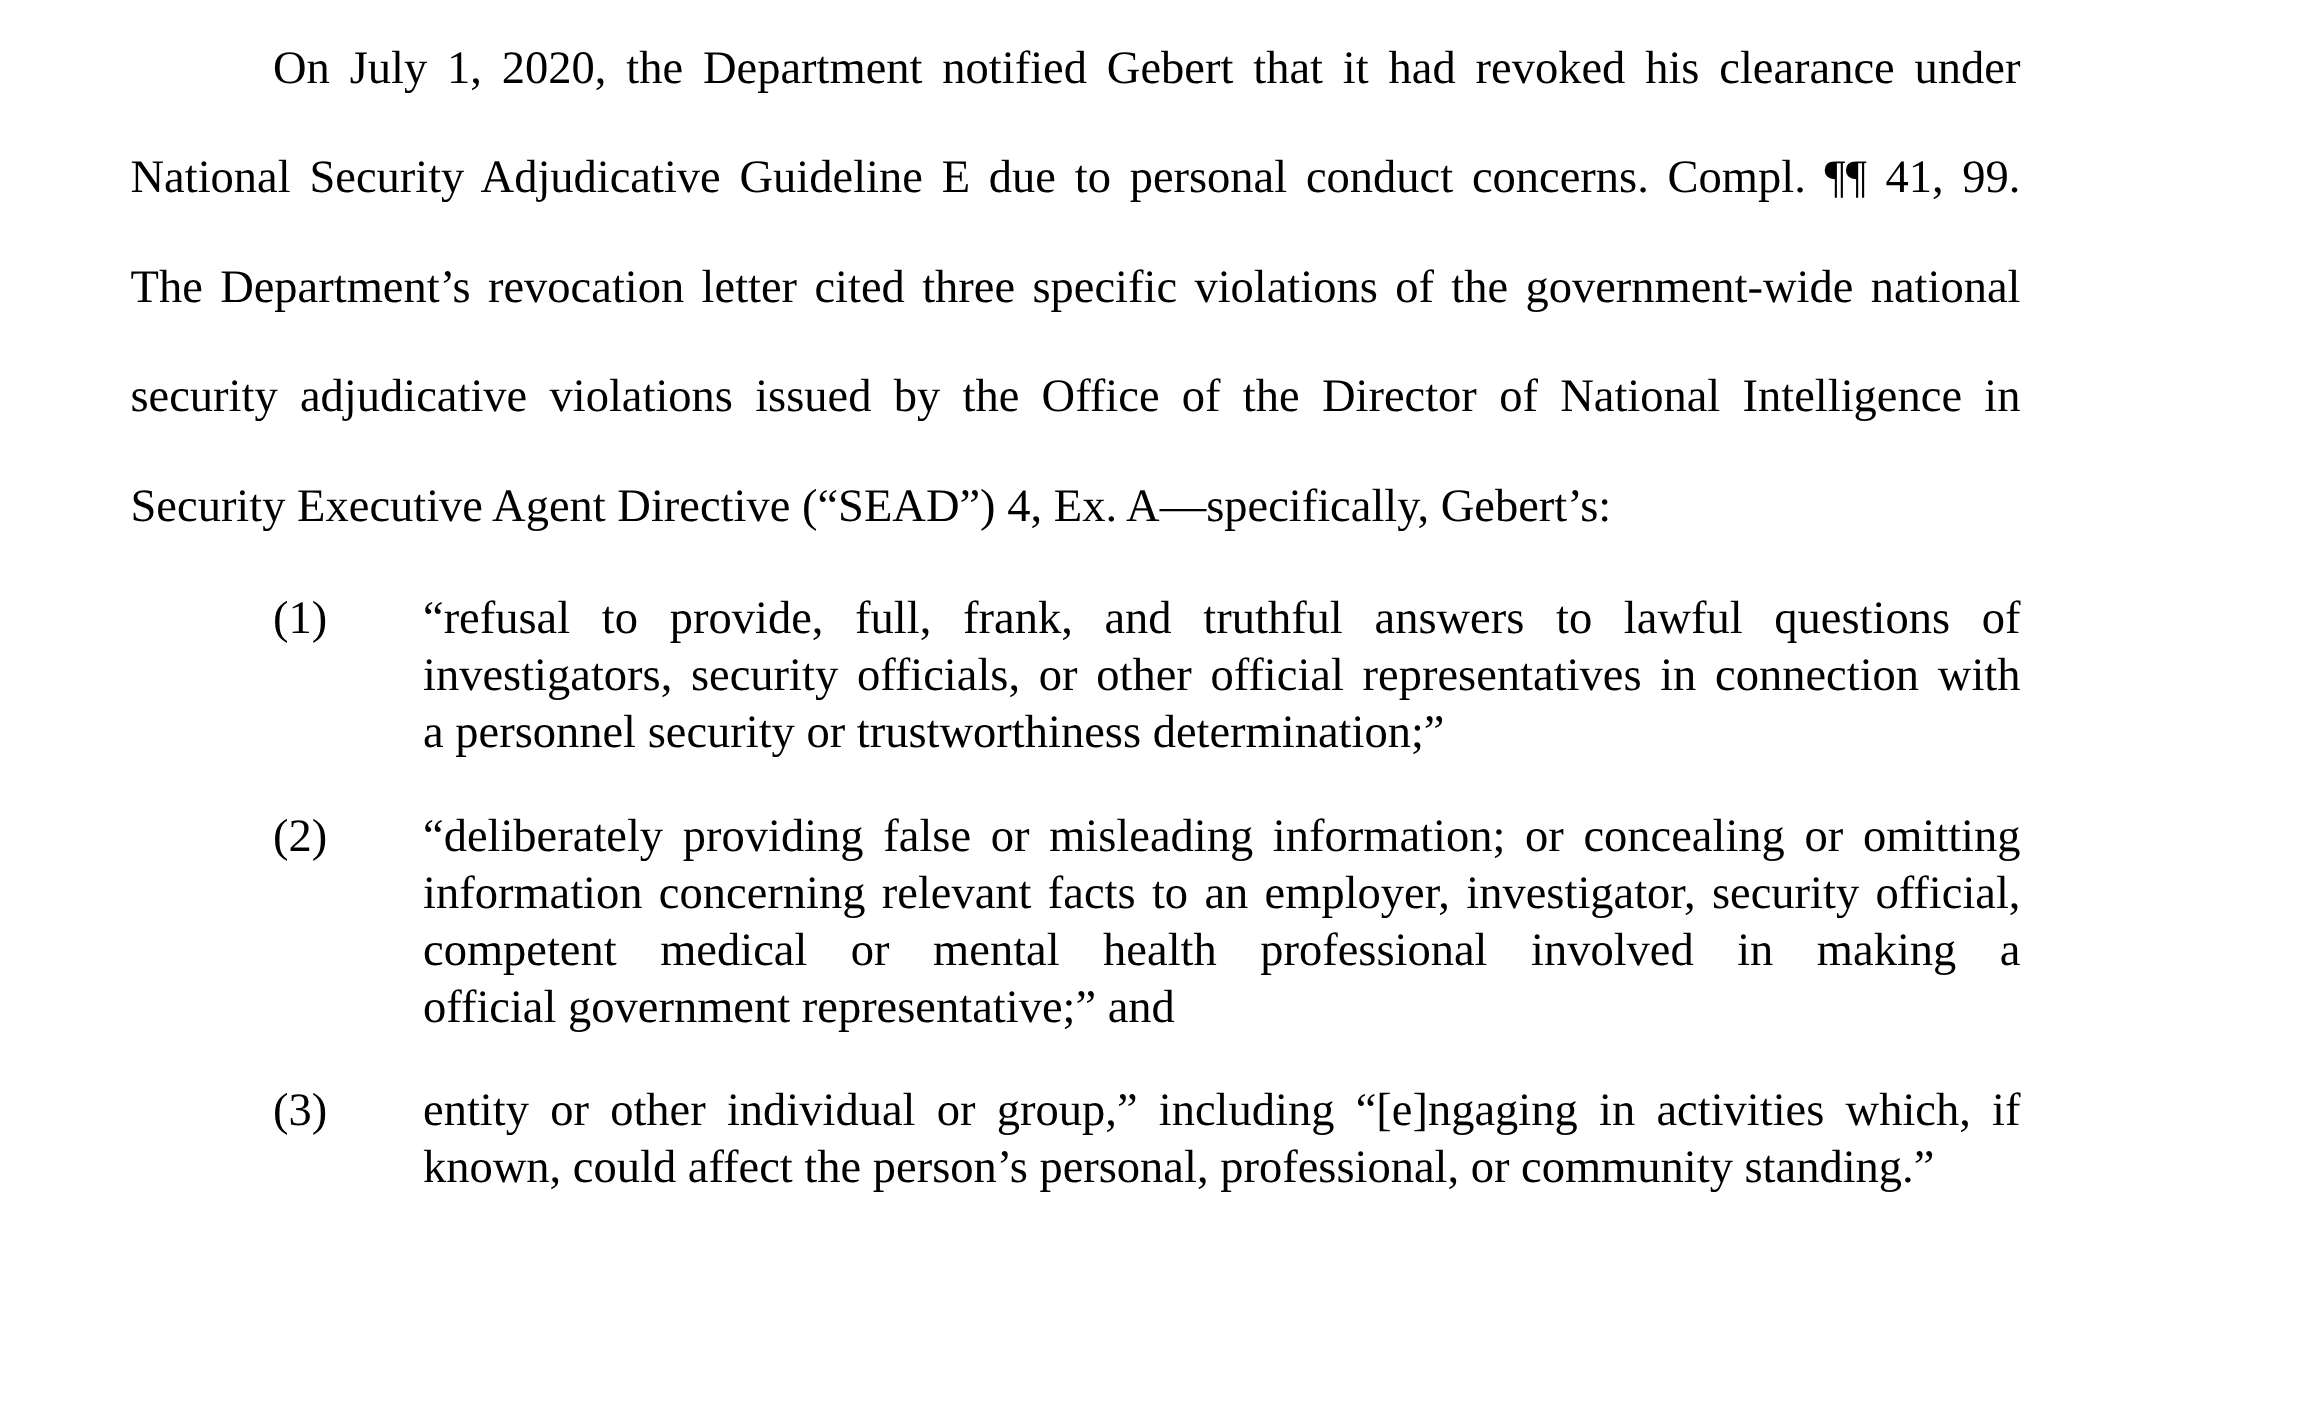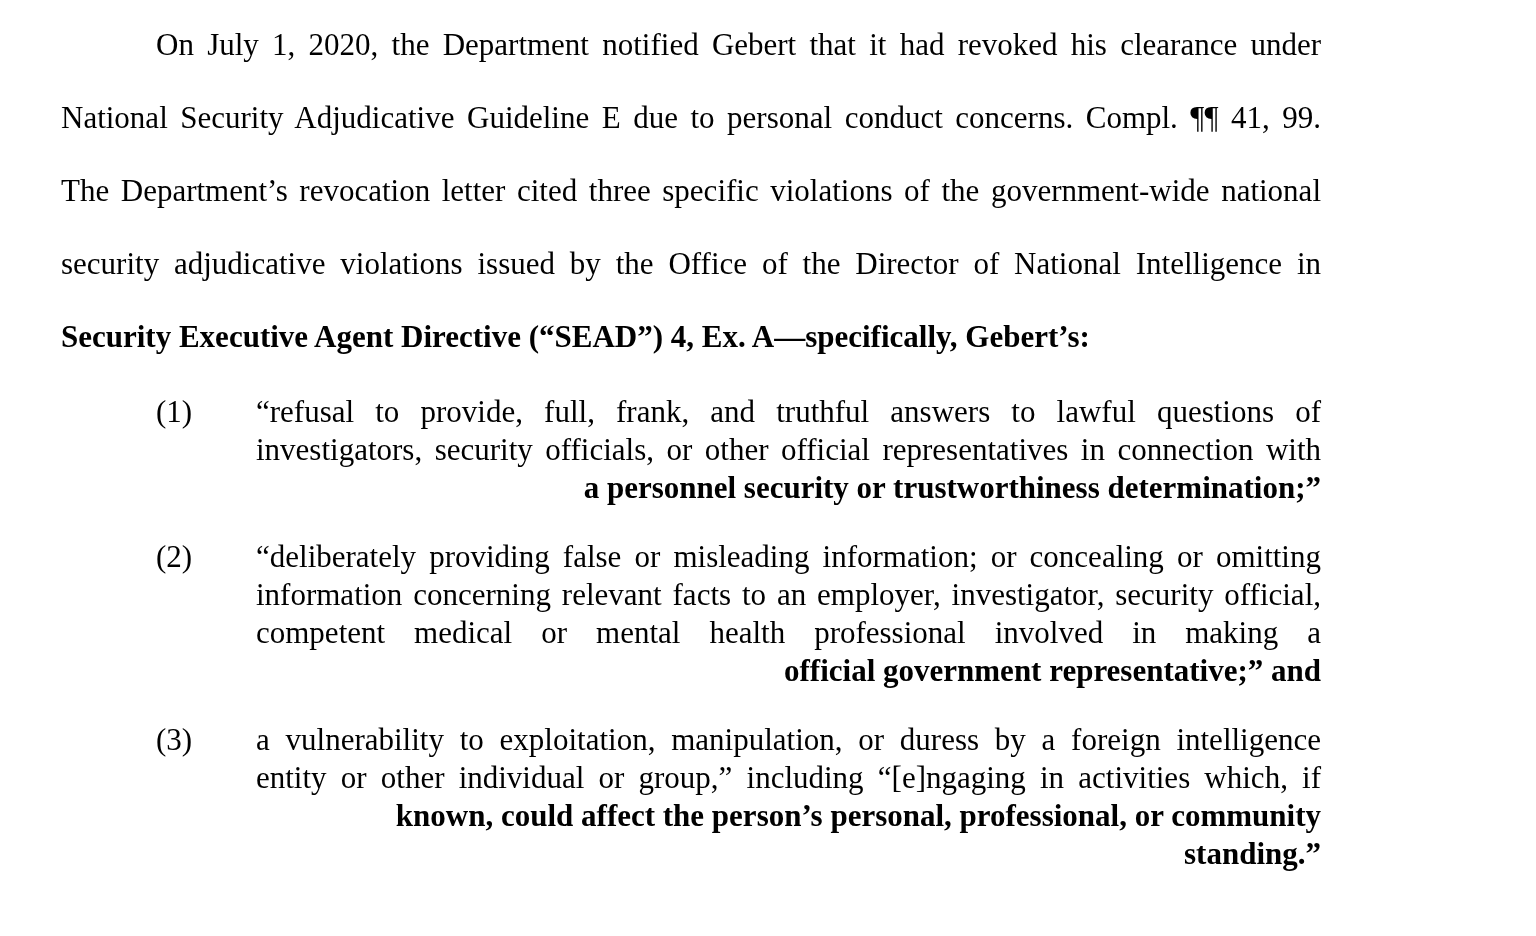--- a/index.html
+++ b/index.html
@@ -12,54 +12,52 @@
     height: 936px;
     overflow: hidden;
     color: #000000;
     font-family: "Liberation Serif", "DejaVu Serif", serif;
     font-size: 31px;
     -webkit-font-smoothing: antialiased;
   }
   .doc {
     box-sizing: content-box;
     width: 1260px;
-    padding: 8px 131px 0 61px;
+    padding: 8px 131px 0 87px;
   }
   
   .para .line {
     line-height: 73px;
     white-space: normal;
   }
   .indent {
     text-indent: 95px;
   }
   
   .jline {
     text-align: justify;
     text-align-last: justify;
   }
   
   .lline {
     text-align: left;
-    font-weight: bold;
   }
   
   .list {
     margin-top: 20px;
   }
   .list-item {
     position: relative;
     padding-left: 195px;
   }
   .list-item + .list-item {
     margin-top: 31px;
   }
   .list-item .line {
     line-height: 38px;
-    text-align: right;
   }
   .item-number {
     position: absolute;
     left: 95px;
     top: 0;
     line-height: 38px;
   }
 </style>
 </head>
 <body>
@@ -86,19 +84,18 @@
     <div class="list-item">
       <span class="item-number">(2)</span>
       <div class="line jline">“deliberately providing false or misleading information; or concealing or omitting</div>
       <div class="line jline">information concerning relevant facts to an employer, investigator, security official,</div>
       <div class="line jline">competent medical or mental health professional involved in making a</div>
       <div class="line lline">official government representative;” and</div>
     </div>
 
     <div class="list-item">
       <span class="item-number">(3)</span>
-      <div class="line jline">a vulnerability to exploitation, manipulation, or duress by a foreign intelligence</div>
       <div class="line jline">entity or other individual or group,” including “[e]ngaging in activities which, if</div>
       <div class="line lline">known, could affect the person’s personal, professional, or community standing.”</div>
     </div>
 
   </div>
 </div>
 
 </body></html>

